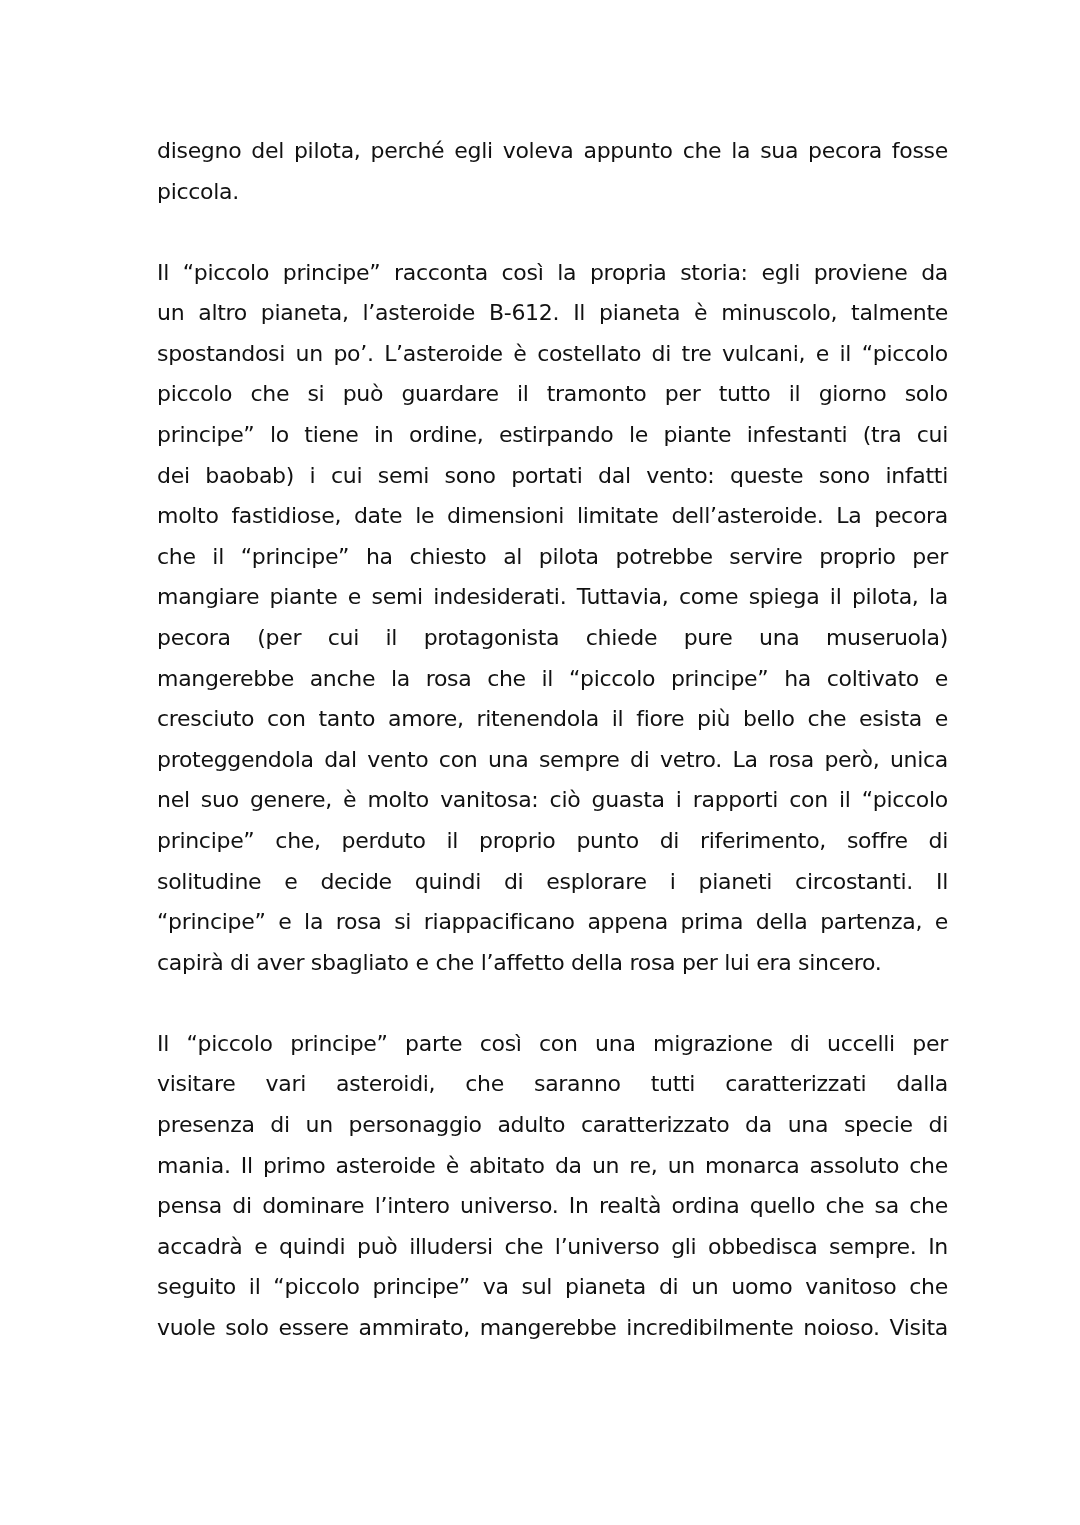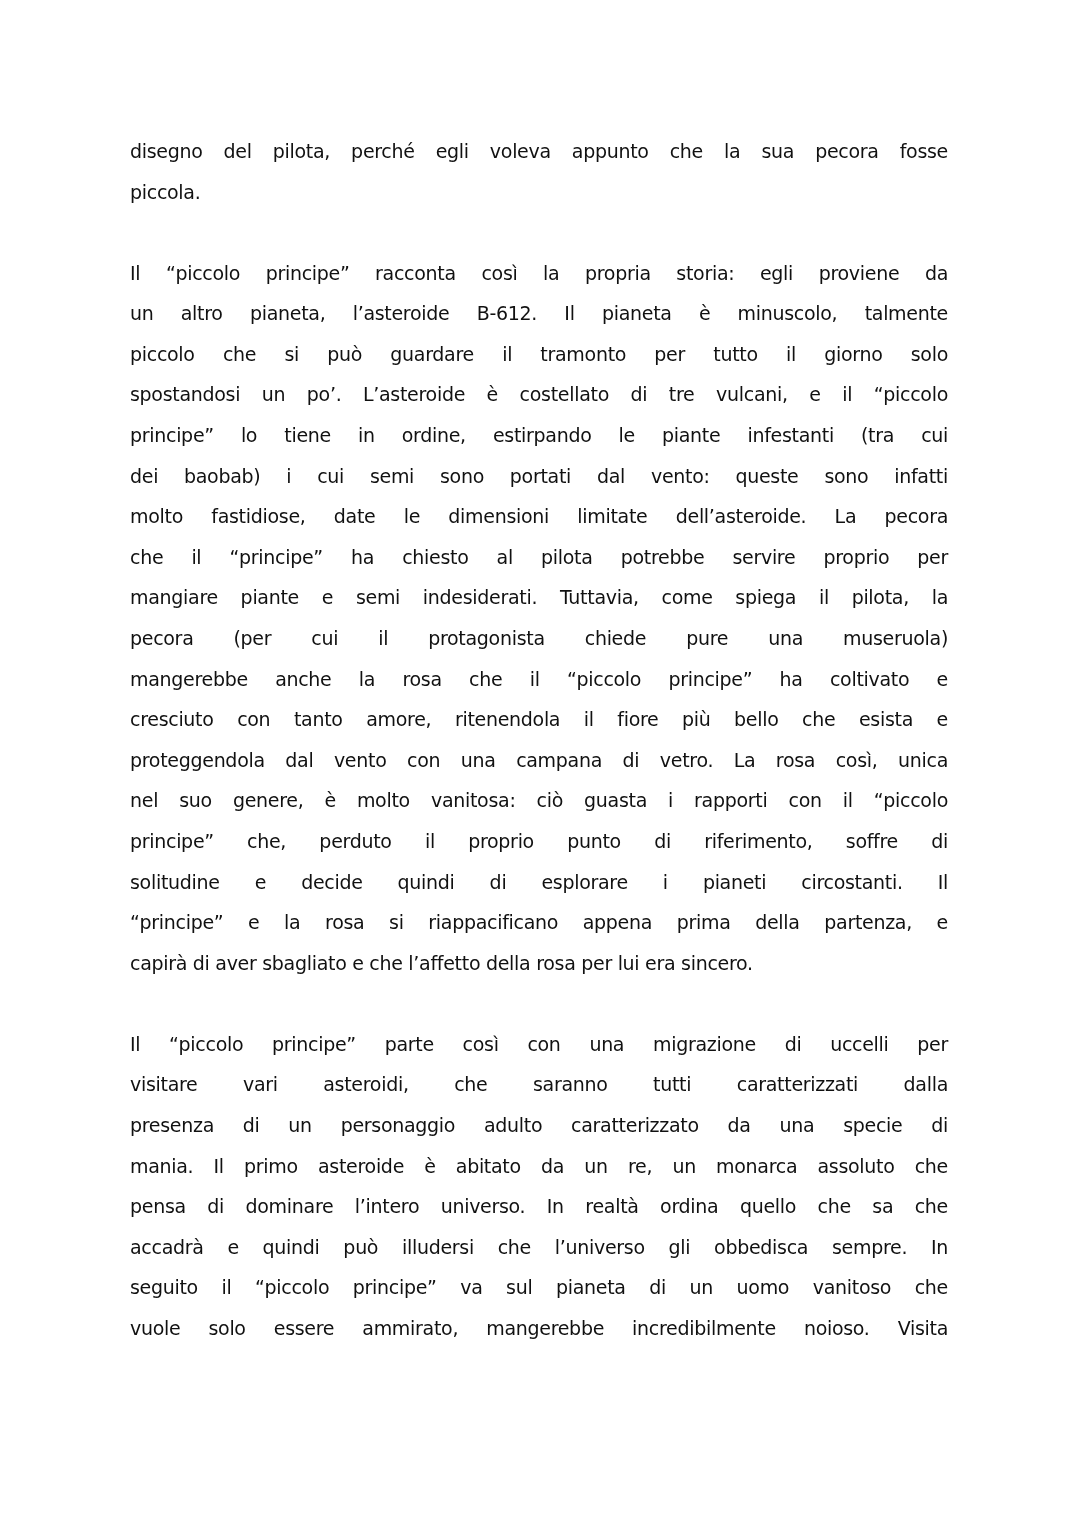--- a/index.html
+++ b/index.html
@@ -21,54 +21,55 @@
       top: 131px;
       width: 818px;
     }
     .paragraph {
       margin: 0 0 40.5px 0;
     }
     .line {
       display: block;
       height: 40.6px;
       line-height: 40.6px;
-      font-size: 19px;
+      font-size: 22px;
       white-space: nowrap;
       text-align: justify;
       text-align-last: justify;
       letter-spacing: -0.3px;
       word-spacing: 0px;
+      margin-left: 27px;
     }
     .line.last {
       text-align: center;
       text-align-last: left;
     }
   </style>
 </head>
 <body>
 
 <div class="page" id="page">
     <div class="paragraph">
       <span class="line">disegno del pilota, perché egli voleva appunto che la sua pecora fosse</span>
       <span class="line last">piccola.</span>
     </div>
     <div class="paragraph">
       <span class="line">Il “piccolo principe” racconta così la propria storia: egli proviene da</span>
       <span class="line">un altro pianeta, l’asteroide B-612. Il pianeta è minuscolo, talmente</span>
+      <span class="line">spostandosi un po’. L’asteroide è costellato di tre vulcani, e il “piccolo</span>
       <span class="line">piccolo che si può guardare il tramonto per tutto il giorno solo</span>
-      <span class="line">spostandosi un po’. L’asteroide è costellato di tre vulcani, e il “piccolo</span>
       <span class="line">principe” lo tiene in ordine, estirpando le piante infestanti (tra cui</span>
       <span class="line">dei baobab) i cui semi sono portati dal vento: queste sono infatti</span>
       <span class="line">molto fastidiose, date le dimensioni limitate dell’asteroide. La pecora</span>
       <span class="line">che il “principe” ha chiesto al pilota potrebbe servire proprio per</span>
       <span class="line">mangiare piante e semi indesiderati. Tuttavia, come spiega il pilota, la</span>
       <span class="line">pecora (per cui il protagonista chiede pure una museruola)</span>
       <span class="line">mangerebbe anche la rosa che il “piccolo principe” ha coltivato e</span>
       <span class="line">cresciuto con tanto amore, ritenendola il fiore più bello che esista e</span>
-      <span class="line">proteggendola dal vento con una campana di vetro. La rosa così, unica</span>
+      <span class="line">proteggendola dal vento con una sempre di vetro. La rosa però, unica</span>
       <span class="line">nel suo genere, è molto vanitosa: ciò guasta i rapporti con il “piccolo</span>
       <span class="line">principe” che, perduto il proprio punto di riferimento, soffre di</span>
       <span class="line">solitudine e decide quindi di esplorare i pianeti circostanti. Il</span>
       <span class="line">“principe” e la rosa si riappacificano appena prima della partenza, e</span>
       <span class="line last">capirà di aver sbagliato e che l’affetto della rosa per lui era sincero.</span>
     </div>
     <div class="paragraph">
       <span class="line">Il “piccolo principe” parte così con una migrazione di uccelli per</span>
       <span class="line">visitare vari asteroidi, che saranno tutti caratterizzati dalla</span>
       <span class="line">presenza di un personaggio adulto caratterizzato da una specie di</span>

